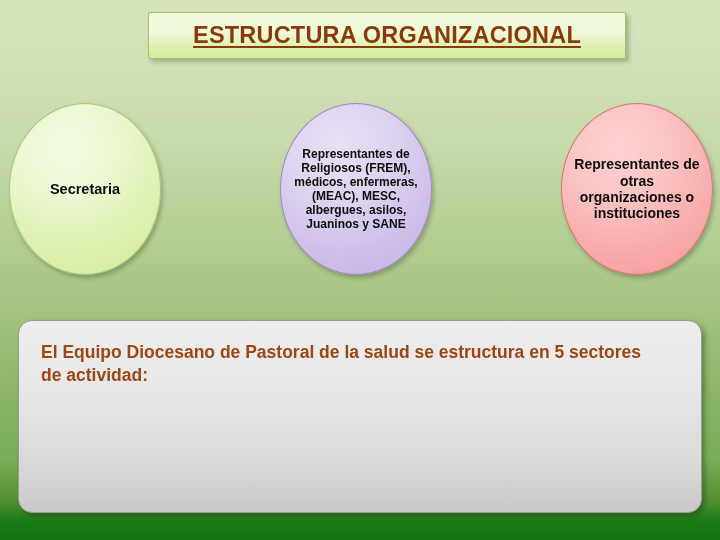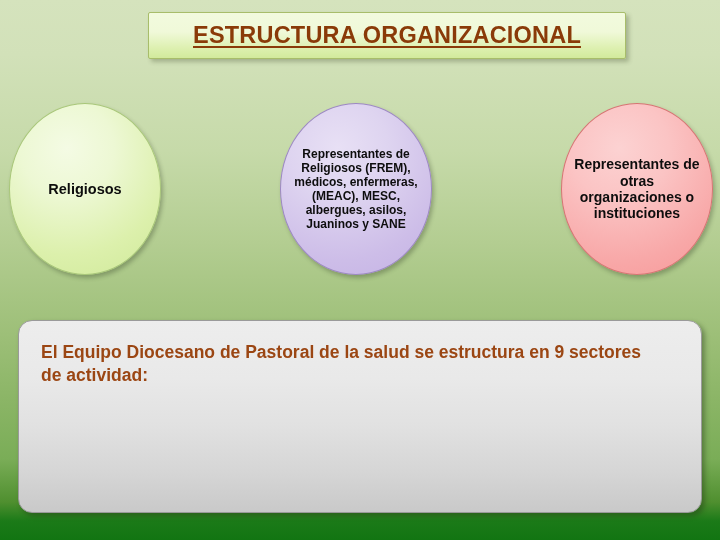--- a/index.html
+++ b/index.html
@@ -141,32 +141,32 @@
 
 <div id="slide">
 
   <div id="title-box">
     <span id="title-text">ESTRUCTURA ORGANIZACIONAL</span>
   </div>
 
   <div id="circles">
 
     <div class="circle c1">
-      <span class="label">Religiosos</span>
+      <span class="label">Secretaria</span>
     </div>
 
 
     <div class="circle c3">
       <span class="label">Representantes de Religiosos (FREM), médicos, enfermeras, (MEAC), MESC, albergues, asilos, Juaninos y SANE</span>
     </div>
 
 
     <div class="circle c5">
       <span class="label">Representantes de otras organizaciones o instituciones</span>
     </div>
 
   </div>
 
   <div id="body-panel">
-    <p id="intro">El Equipo Diocesano de Pastoral de la salud se estructura en 9 sectores de actividad:</p>
+    <p id="intro">El Equipo Diocesano de Pastoral de la salud se estructura en 5 sectores de actividad:</p>
   </div>
 
 </div>
 
 </body></html>

